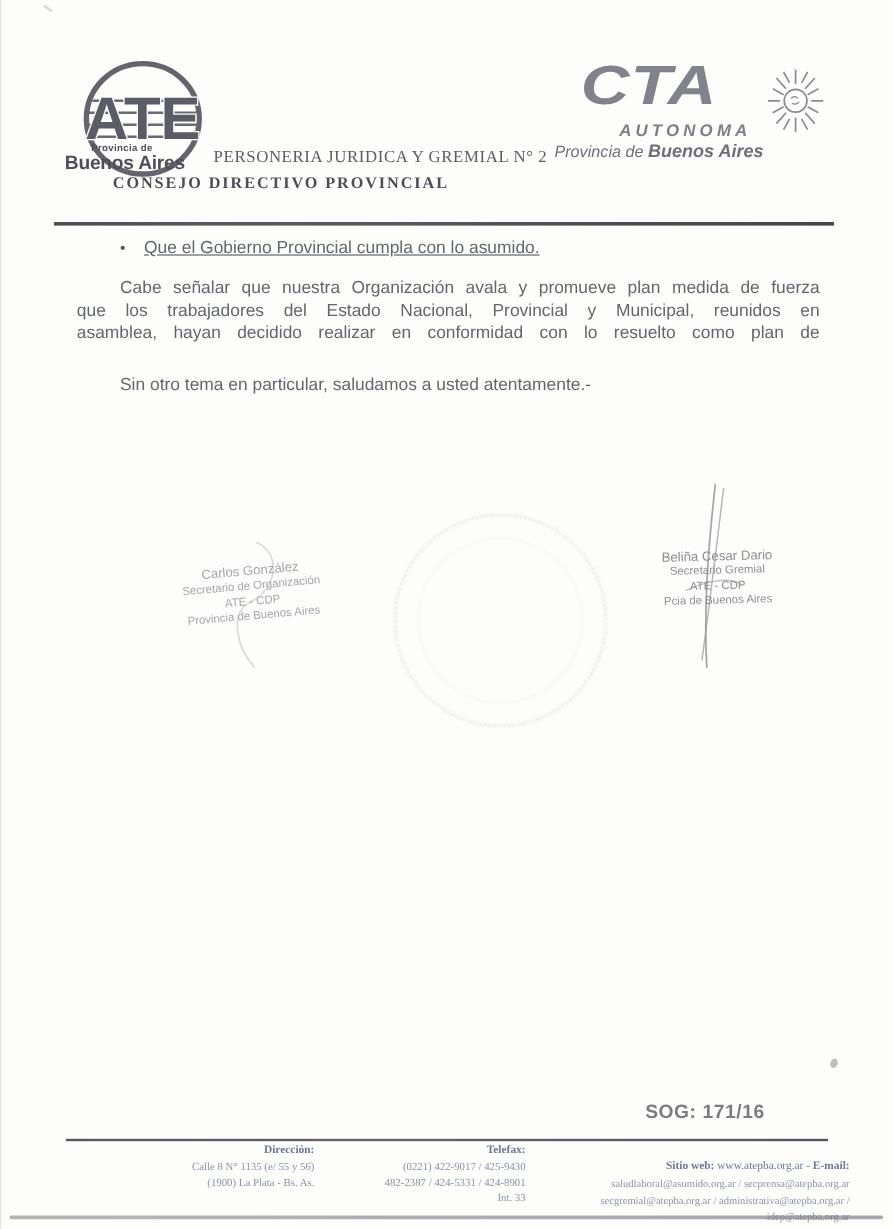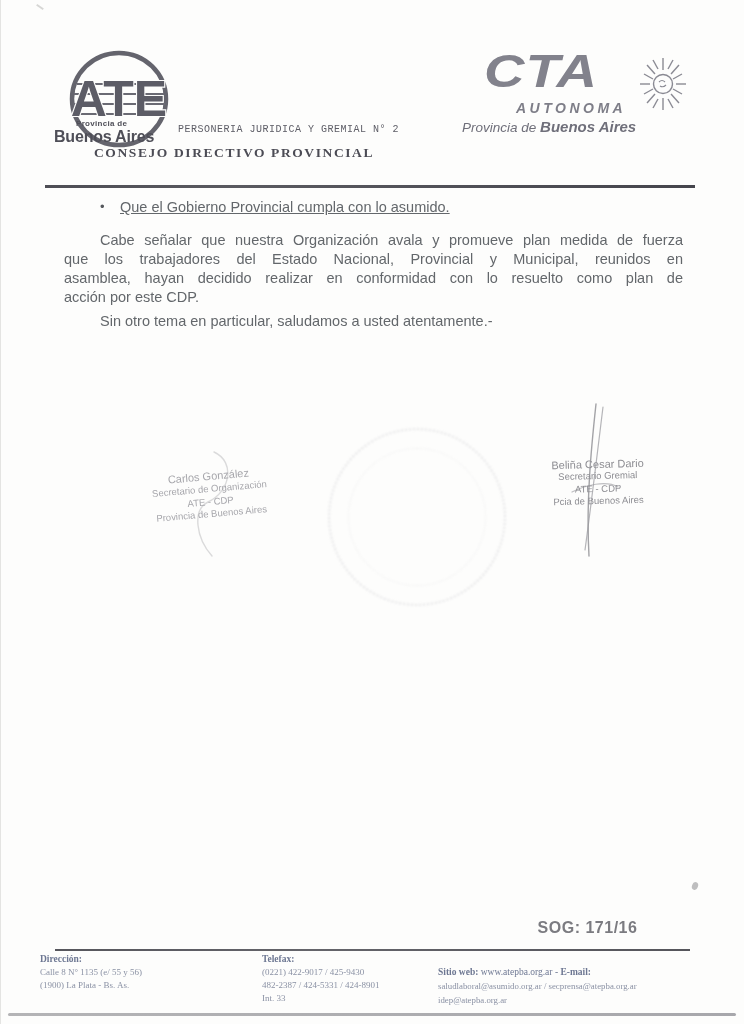--- a/index.html
+++ b/index.html
@@ -11,21 +11,21 @@
   }
   .abs { position:absolute; }
 
   
   .ate-logo { left:68px; top:50px; width:102px; height:100px; }
   .ate-province { left:54px; top:119px; width:122px; color:#4f4f58; }
   .ate-province .small { display:block; font-size:8px; font-weight:bold; margin-left:22px; letter-spacing:.3px; }
   .ate-province .large { display:block; font-size:16px; font-weight:bold; letter-spacing:-0.2px; }
   .org-name { left:172px; top:60px; font-family:"Liberation Serif", serif; font-size:13.5px;
               line-height:18.5px; letter-spacing:1.2px; color:#5d5d66; }
-  .legal { left:178px; top:124px; font-family:Liberation Mono, monospace; font-size:10px;
+  .legal { left:178px; top:124px; font-family:Liberation Serif, serif; font-size:14px;
            letter-spacing:.5px; color:#5d5d66; }
   .council { left:94px; top:145px; font-family:"Liberation Serif", serif; font-weight:bold;
              font-size:13.5px; letter-spacing:1.6px; color:#4c4c55; }
 
   .cta-logo { left:458px; top:52px; width:236px; height:100px; }
   .cta-word { position:absolute; left:26px; top:-8px; font-size:56px; font-weight:900; font-style:italic;
               letter-spacing:1px; color:#82828c; transform:scaleY(0.82); transform-origin:top left;
               font-family:"Liberation Sans", sans-serif; }
   .cta-sun { position:absolute; right:4px; top:0px; }
   .cta-autonoma { position:absolute; left:58px; top:48px; font-size:14px; font-weight:800; font-style:italic;
@@ -58,21 +58,21 @@
   .sig-right { left:504px; top:458px; width:188px; transform:rotate(-1.5deg); color:#8e8e93; }
   .pen-layer { left:0; top:0; width:744px; height:1024px; pointer-events:none; }
 
   
   .sog { left:500px; top:919px; width:175px; text-align:center; font-size:16px; font-weight:700;
          letter-spacing:.5px; color:#7b7b80; }
   .footer-rule { left:55px; top:949px; width:635px; height:2px;
                  background:linear-gradient(90deg,#56565c,#64646a 40%,#55555b); }
   .footer { left:40px; top:953px; width:668px; display:flex;
             font-family:"Liberation Serif", serif; color:#8a91a4; }
-  .footer .col { text-align:left; }
+  .footer .col { text-align:right; }
   .footer .col-address { width:222px; }
   .footer .col-telefax { width:176px; }
   .footer .col-web { width:270px;margin-top:13px; }
   .footer .hdr { font-weight:bold; font-size:9.5px; color:#6d7792; line-height:13px; }
   .footer .ln { font-size:9px; line-height:13px; }
   .footer .col-web .ln { font-size:8.8px; line-height:14px; }
   .footer .hdr .norm { font-weight:normal; }
 
   
   .edge-left { left:0; top:0; width:1px; height:1024px; background:#e4e4e2; }
@@ -137,21 +137,20 @@
   <div class="abs top-rule"></div>
 
   <div class="abs bullet-line">
     <span class="dot">•</span><span>Que el Gobierno Provincial cumpla con lo asumido.</span>
   </div>
 
   <div class="abs paragraph">
     <div class="pl first">Cabe señalar que nuestra Organización avala y promueve plan medida de fuerza</div>
     <div class="pl">que los trabajadores del Estado Nacional, Provincial y Municipal, reunidos en</div>
     <div class="pl">asamblea, hayan decidido realizar en conformidad con lo resuelto como plan de</div>
-    <div class="pl last">acción por este CDP.</div>
   </div>
 
   <div class="abs closing">Sin otro tema en particular, saludamos a usted atentamente.-</div>
 
   <div class="abs stamp">
     <div class="stamp-inner"></div>
   </div>
 
   <svg class="abs pen-layer" viewBox="0 0 744 1024">
     <g fill="none" stroke-linecap="round">
@@ -187,20 +186,21 @@
     </div>
     <div class="col col-telefax">
       <div class="hdr">Telefax:</div>
       <div class="ln">(0221) 422-9017 / 425-9430</div>
       <div class="ln">482-2387 / 424-5331 / 424-8901</div>
       <div class="ln">Int. 33</div>
     </div>
     <div class="col col-web">
       <div class="hdr"><span>Sitio web:</span><span class="norm"> www.atepba.org.ar - </span><span>E-mail:</span></div>
       <div class="ln">saludlaboral@asumido.org.ar / secprensa@atepba.org.ar</div>
+      <div class="ln">secgremial@atepba.org.ar / administrativa@atepba.org.ar /</div>
       <div class="ln">idep@atepba.org.ar</div>
     </div>
   </div>
 
   <div class="abs edge-left"></div>
   <div class="abs edge-bottom"></div>
   <div class="abs speck-a"></div>
   <div class="abs speck-b"></div>
 
 </div>

